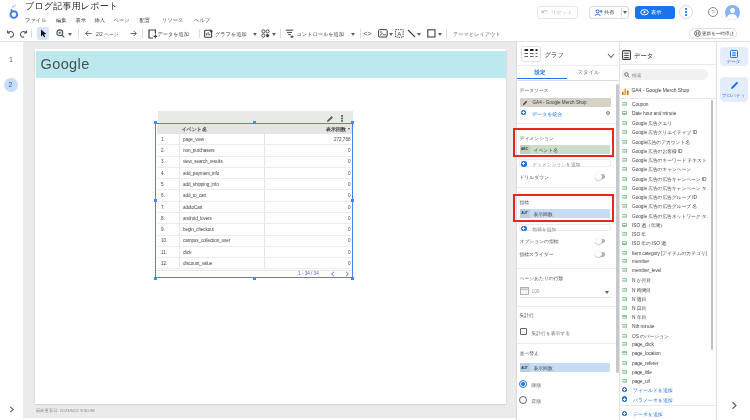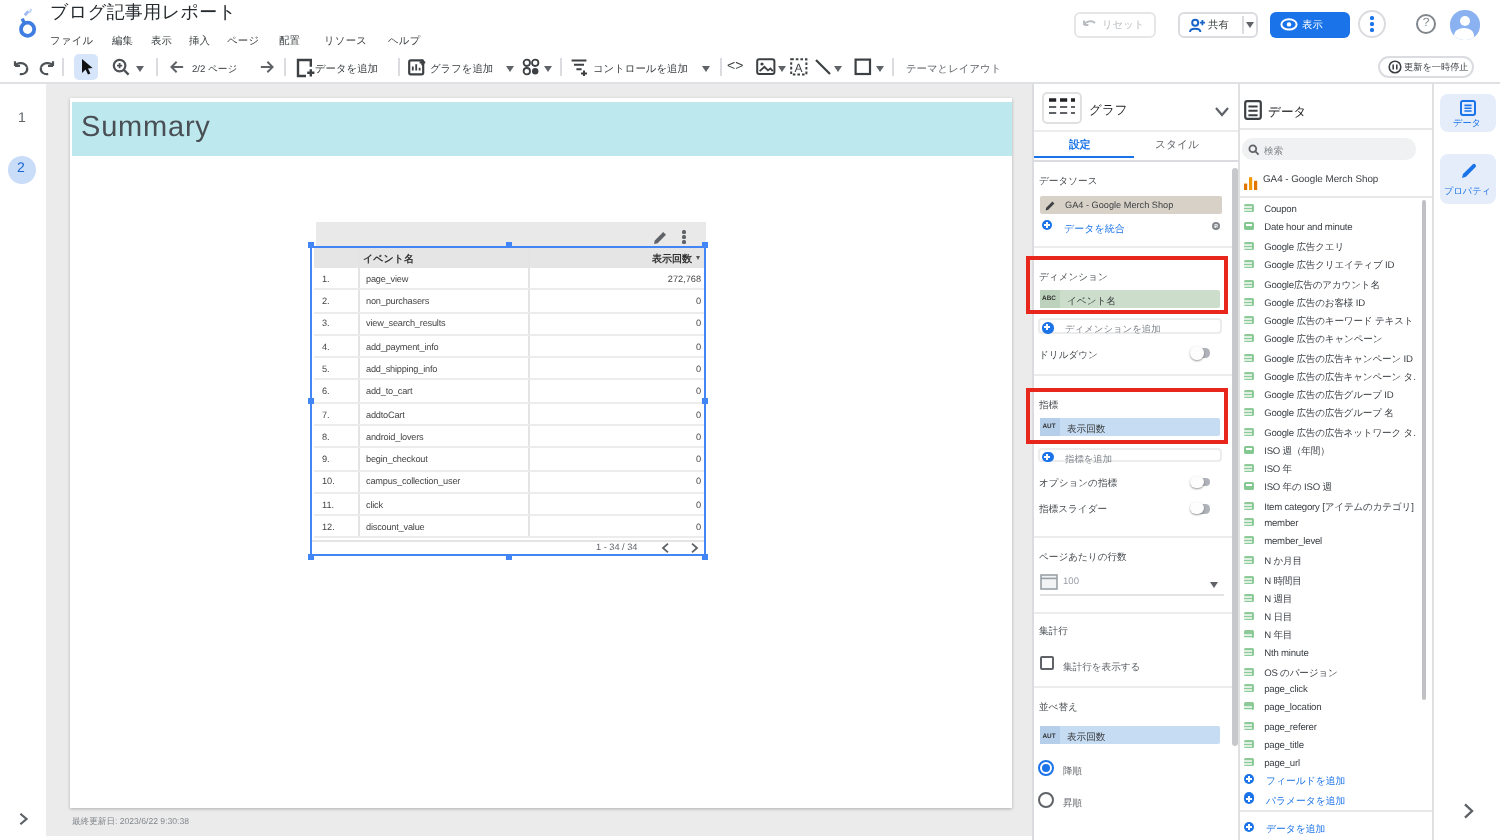--- a/index.html
+++ b/index.html
@@ -192,21 +192,21 @@
   <div class="abs" id="pagenav">
     <div class="abs" style="left:9px;top:14px;font-size:7px;color:#5f6368;">1</div>
     <div class="abs" style="left:3.5px;top:36px;width:14px;height:14px;background:#c9dcf8;border-radius:50%;font-size:7px;color:#1967d2;text-align:center;line-height:14px;">2</div>
     <svg class="abs" style="left:8px;top:364px" width="7" height="7" viewBox="0 0 8 8">
         <path d="M2.5 1 L6 4 L2.5 7" fill="none" stroke="#5f6368" stroke-width="1.3"></path>
       </svg>
   </div>
   <div class="abs" id="canvas2" style="top:42px;left:23px;width:494px;height:378px;">
     <div id="page"></div>
     <div class="abs" style="left:13px;top:9.2px;width:470px;height:26.5px;background:#bce8ee;"></div>
-    <div class="abs" style="left:17.5px;top:13.5px;font-size:14.5px;color:#494f54;letter-spacing:0.4px;">Summary</div>
+    <div class="abs" style="left:17.5px;top:13.5px;font-size:14.5px;color:#494f54;letter-spacing:0.4px;">Google</div>
     <div class="abs" style="left:13px;top:365.5px;font-size:4.3px;color:#80868b;">最終更新日: 2023/6/22 9:30:38</div>
   </div>
 
   <div class="abs" id="tablewrap" style="left:155px;top:110px;width:199px;height:169px;">
     <div class="abs" style="left:2.5px;top:0.5px;width:195px;height:12.4px;background:#e9e9e9;"></div>
     <svg class="abs" style="left:171px;top:4.8px" width="8" height="8" viewBox="0 0 8 8">
         <path d="M1 7 L1.4 5.2 L5.6 1 L7 2.4 L2.8 6.6 Z" fill="#5f6368"></path>
       </svg>
     <div class="abs" style="left:186.2px;top:5.2px;width:1.5px;height:1.5px;background:#5f6368;border-radius:50%;box-shadow:0 2.5px 0 #5f6368,0 5px 0 #5f6368;"></div>
 

